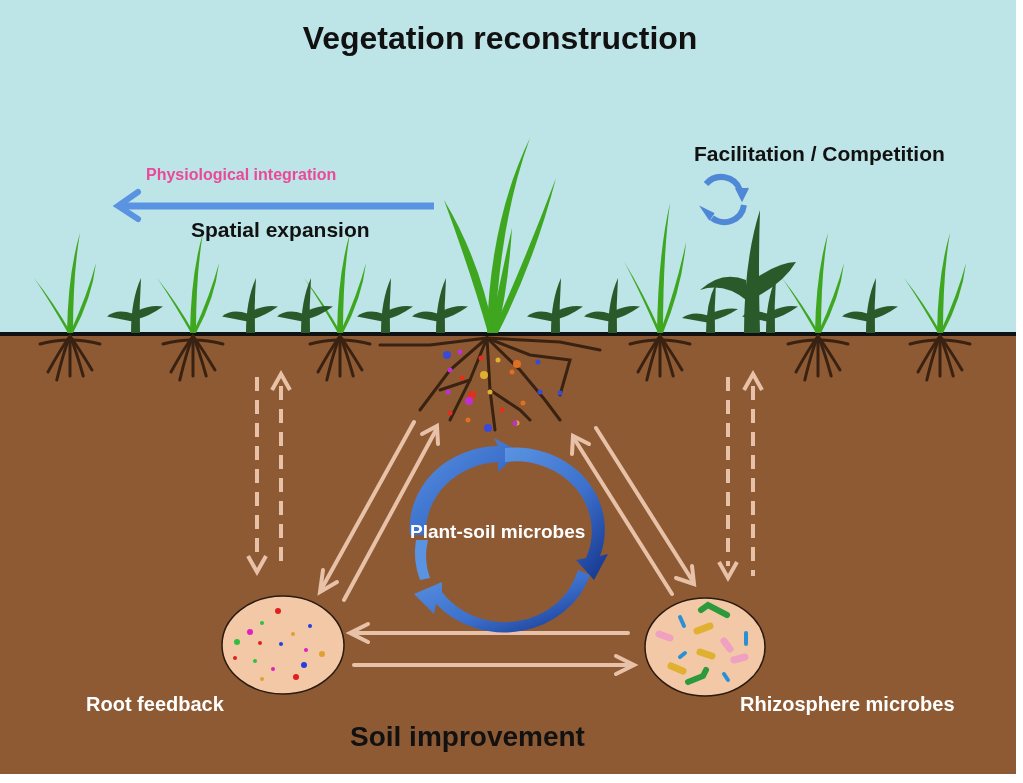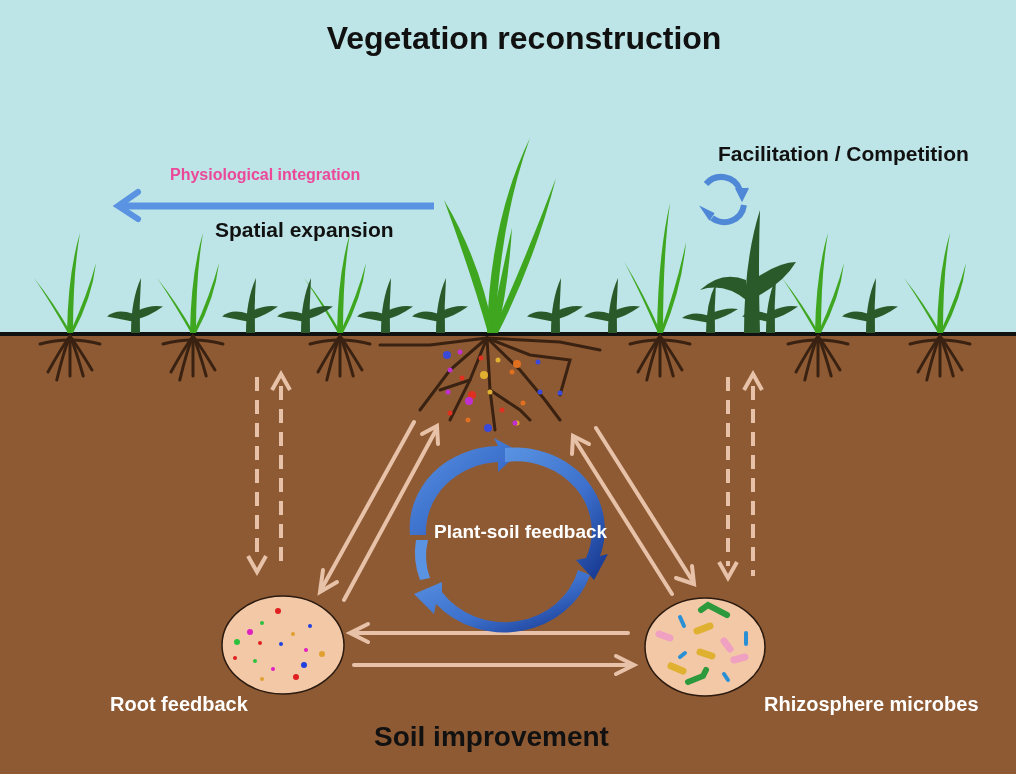--- a/index.html
+++ b/index.html
@@ -1,21 +1,21 @@
 <!DOCTYPE html>
 <html><head>
 <meta charset="utf-8">
 <style>
   html,body{margin:0;padding:0;}
   body{width:1023px;height:783px;position:relative;overflow:hidden;font-family:"Liberation Sans",sans-serif;background:#fff;}
   .sky{position:absolute;left:0;top:0;width:1016px;height:334px;background:#bde4e6;}
   .soil{position:absolute;left:0;top:334px;width:1016px;height:440px;background:#8e5a33;}
   .ground-line{position:absolute;left:0;top:332px;width:1016px;height:4px;background:#111;}
   svg.art{position:absolute;left:0;top:0;}
-  .txt{position:absolute;font-weight:bold;white-space:nowrap;padding-left:24px;}
+  .txt{position:absolute;font-weight:bold;white-space:nowrap;}
   .title{left:0;width:1000px;text-align:center;top:20px;font-size:32px;color:#111;}
   .t-physio{left:146px;top:166px;font-size:16px;color:#ec4899;}
   .t-spatial{left:191px;top:218px;font-size:21px;color:#111;}
   .t-facil{left:694px;top:142px;font-size:21px;color:#111;}
   .t-psf{left:410px;top:521px;font-size:19px;color:#fff;}
   .t-root{left:86px;top:693px;font-size:20px;color:#fff;}
   .t-rhizo{left:740px;top:693px;font-size:20px;color:#fff;}
   .t-soil{left:350px;top:721px;font-size:28px;color:#111;}
 </style>
 </head>
@@ -304,16 +304,16 @@
       <line x1="724" y1="641" x2="730" y2="649" stroke="#f0a0c0" stroke-width="7" stroke-linecap="round"></line>
       <line x1="734" y1="660" x2="745" y2="657" stroke="#f0a0c0" stroke-width="7" stroke-linecap="round"></line>
     </g>
   </g>
 </svg>
 
 <div class="txt title">Vegetation reconstruction</div>
 <div class="txt t-physio">Physiological integration</div>
 <div class="txt t-spatial">Spatial expansion</div>
 <div class="txt t-facil">Facilitation / Competition</div>
-<div class="txt t-psf">Plant-soil feedback</div>
+<div class="txt t-psf">Plant-soil microbes</div>
 <div class="txt t-root">Root feedback</div>
 <div class="txt t-rhizo">Rhizosphere microbes</div>
 <div class="txt t-soil">Soil improvement</div>
 
 </body></html>

